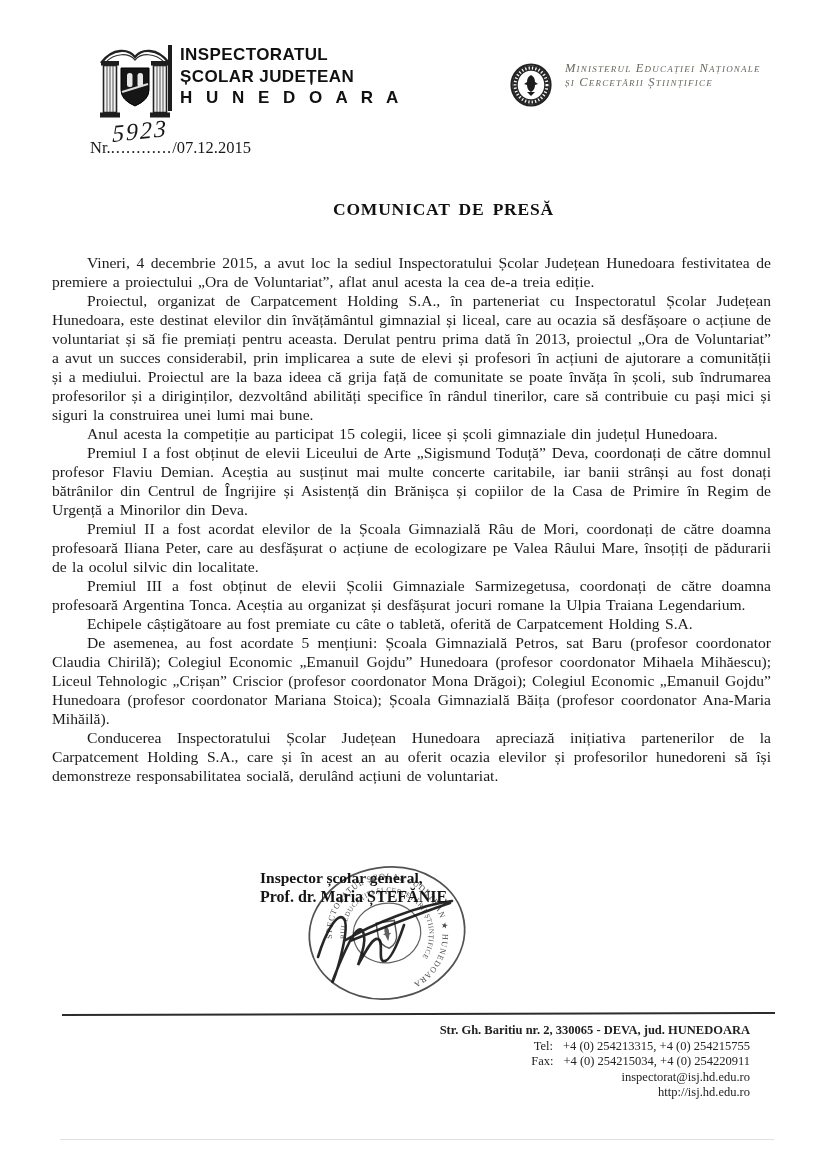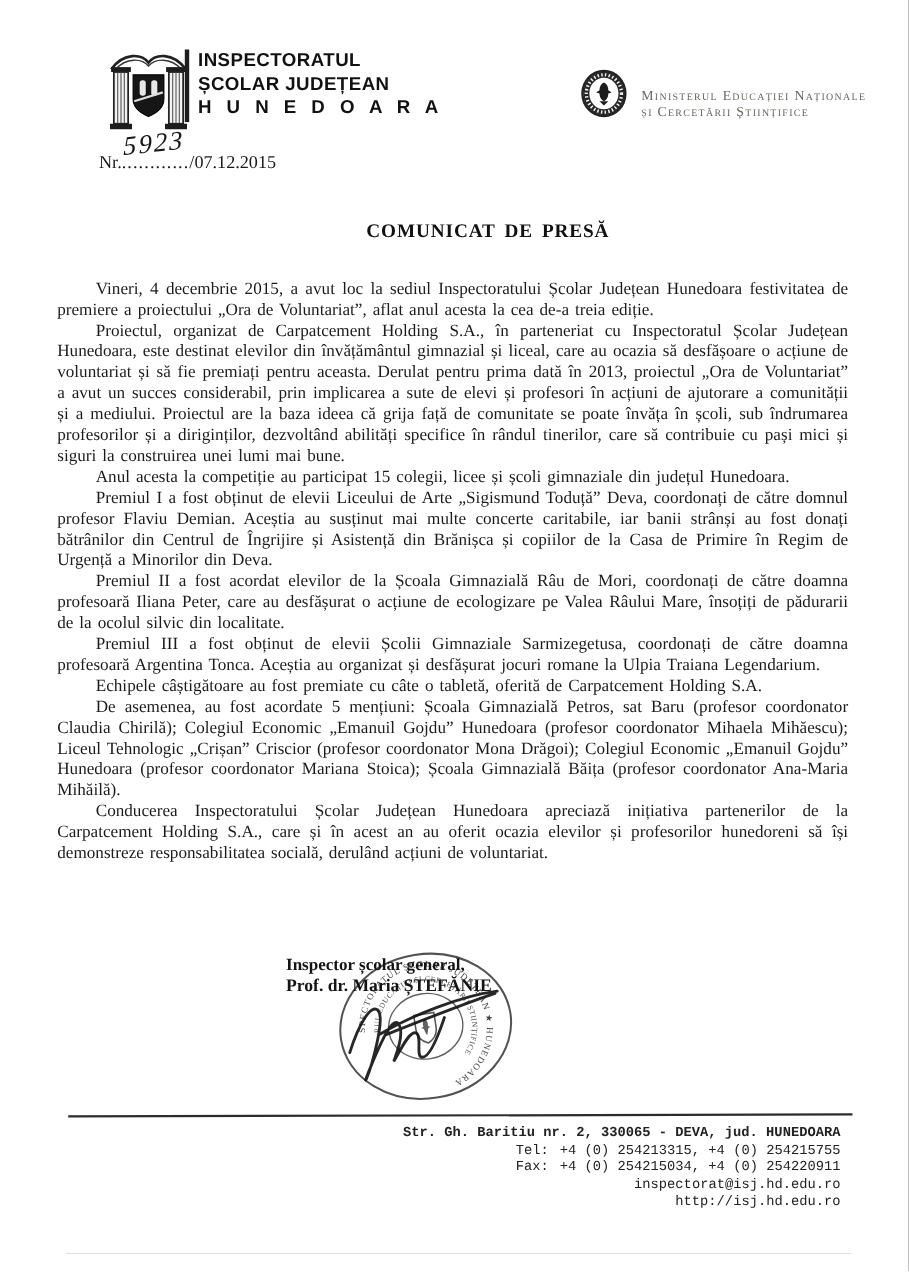--- a/index.html
+++ b/index.html
@@ -10,21 +10,21 @@
   }
   
   .inst-logo{position:absolute;left:95px;top:42px;width:80px;height:86px;}
   .sep-bar{position:absolute;left:168px;top:45px;width:4px;height:66px;background:#1d1d1d;}
   .inst-name{
     position:absolute;left:180px;top:44px;
     font-family:"Liberation Sans", sans-serif;font-weight:bold;
     font-size:17px;line-height:21.5px;color:#111;letter-spacing:.4px;
   }
   .inst-name .l3{letter-spacing:4.5px;}
-  .ministry{position:absolute;left:527px;top:62px;display:flex;align-items:flex-end;}
+  .ministry{position:absolute;left:509px;top:62px;display:flex;align-items:flex-start;font-style:italic;}
   .ministry-seal{width:44px;height:46px;flex:none;}
   .ministry-name{
     margin-left:12px;font-family:"Liberation Serif", serif;
     font-variant:small-caps;letter-spacing:1.2px;
     font-size:12.5px;line-height:13.5px;color:#6b675e;
   }
   
   .reg-line{position:absolute;left:90px;top:138px;font-size:16.5px;color:#181818;}
   .reg-line .dots{letter-spacing:1px;}
   .reg-handwritten{
@@ -49,22 +49,22 @@
   .sig-role,.sig-name{
     position:absolute;width:360px;left:260px;text-align:left;
     font-weight:bold;font-size:15.5px;color:#141414;z-index:2;
   }
   .sig-role{top:869px;}
   .sig-name{top:888px;font-size:16px;}
   .sig-scrawl{position:absolute;left:300px;top:895px;width:180px;height:100px;z-index:3;}
   
   .foot-rule{position:absolute;left:62px;top:1013px;width:713px;height:2px;background:#2c2c2c;transform:rotate(-.15deg);}
   .footer{
-    position:absolute;right:62px;top:1023px;width:480px;text-align:right;
-    font-family:Liberation Mono, monospace;font-size:12.5px;line-height:15.5px;color:#222;
+    position:absolute;right:76px;top:1023px;width:480px;text-align:right;
+    font-family:Liberation Serif, serif;font-size:12.5px;line-height:15.5px;color:#222;
   }
   .footer .addr{font-weight:bold;}
   .footer .lbl{display:inline-block;margin-right:10px;}
   .bottom-faint-rule{position:absolute;left:60px;top:1139px;width:714px;height:1px;background:#e0e0e0;}
   svg text{font-family:"Liberation Serif", serif;}
 </style>
 </head>
 <body>
 
 <div class="page">

